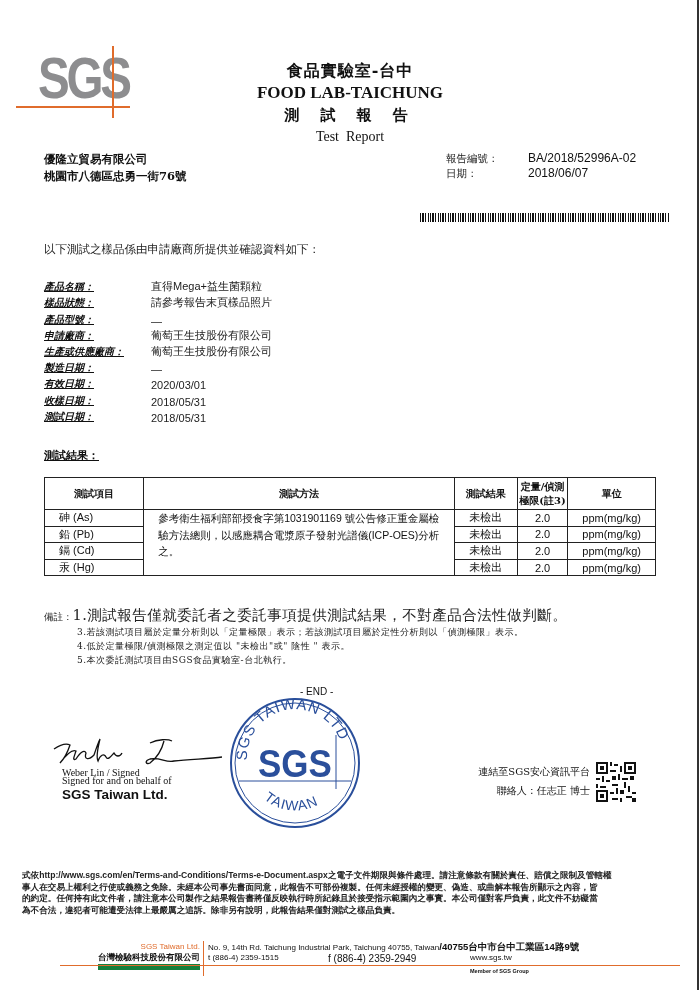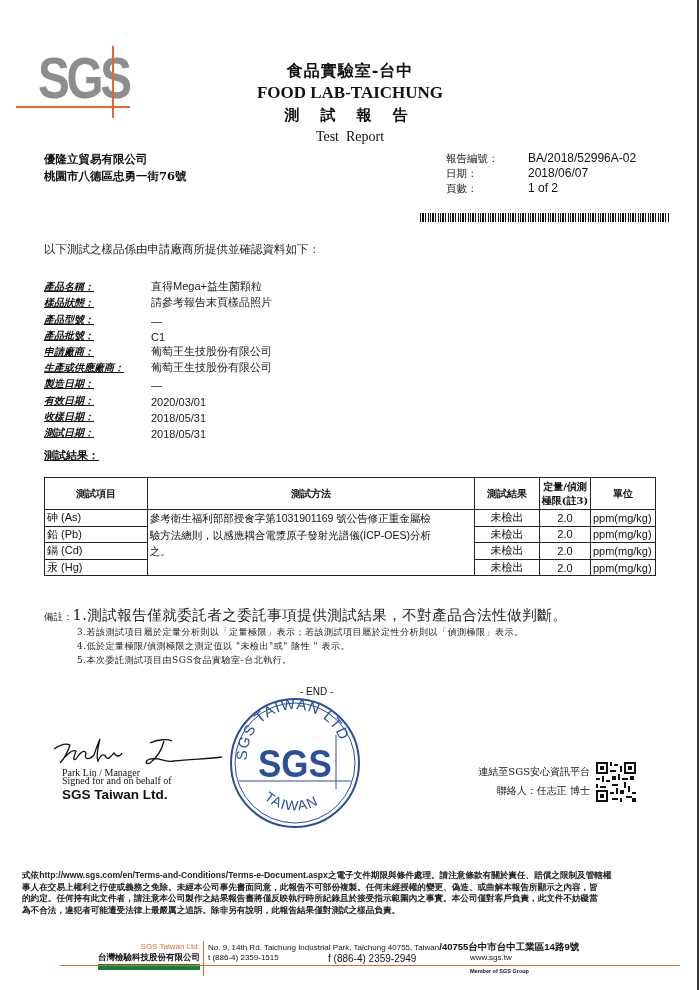--- a/index.html
+++ b/index.html
@@ -41,21 +41,21 @@
   .info-label { width: 107px; font-size: 10px; font-weight: bold; font-style: italic; }
   .info-label span { text-decoration: underline; }
   .info-val { font-family: "Liberation Sans", sans-serif; font-size: 11px; color: #222; }
 
   .results-title { left: 44px; top: 448px; font-size: 11px; font-weight: bold; text-decoration: underline; }
 
   
   .rtable { left: 44px; top: 477px; width: 612px; border-collapse: collapse; font-family: "Liberation Sans", sans-serif; font-size: 11px; }
   .rtable th, .rtable td { border: 1px solid #222; }
   .rtable th { font-family: "DejaVu Serif", serif; font-size: 10px; font-weight: bold; height: 32px; text-align: center; line-height: 14px; }
-  .rtable td { height: 16.6px; padding: 0 2px; }
+  .rtable td { height: 16.6px; padding: 0 14px; }
   .col-item { width: 103px; }
   .col-method { width: 328px; }
   .col-result { width: 65px; }
   .col-limit { width: 51px; }
   .col-unit { width: 65px; }
   .td-method { vertical-align: top; line-height: 16.5px; font-size: 10.5px; }
   .td-center { text-align: center; }
 
   
   .notes { left: 44px; top: 606px; font-size: 9px; color: #222; }
@@ -120,45 +120,37 @@
 
 <div class="abs meta">
   <div class="meta-row">
     <span class="meta-label">報告編號：</span>
     <span class="meta-val">BA/2018/52996A-02</span>
   </div>
   <div class="meta-row">
     <span class="meta-label">日期：</span>
     <span class="meta-val">2018/06/07</span>
   </div>
-  <div class="meta-row">
-    <span class="meta-label">頁數：</span>
-    <span class="meta-val">1 of 2</span>
-  </div>
 </div>
 <div class="abs barcode"></div>
 
 <div class="abs intro">以下測試之樣品係由申請廠商所提供並確認資料如下：</div>
 
 <div class="abs info">
   <div class="info-row">
       <span class="info-label"><span>產品名稱：</span></span>
       <span class="info-val">直得Mega+益生菌顆粒</span>
     </div>
   <div class="info-row">
       <span class="info-label"><span>樣品狀態：</span></span>
       <span class="info-val">請參考報告末頁樣品照片</span>
     </div>
   <div class="info-row">
       <span class="info-label"><span>產品型號：</span></span>
       <span class="info-val">—</span>
-    </div>
-  <div class="info-row">
-      <span class="info-label"><span>產品批號：</span></span>
-      <span class="info-val">C1</span>
     </div>
   <div class="info-row">
       <span class="info-label"><span>申請廠商：</span></span>
       <span class="info-val">葡萄王生技股份有限公司</span>
     </div>
   <div class="info-row">
       <span class="info-label"><span>生產或供應廠商：</span></span>
       <span class="info-val">葡萄王生技股份有限公司</span>
     </div>
   <div class="info-row">
@@ -236,21 +228,21 @@
   <div class="note-row">4.低於定量極限/偵測極限之測定值以 "未檢出"或" 陰性 " 表示。</div>
   <div class="note-row">5.本次委託測試項目由SGS食品實驗室-台北執行。</div>
 </div>
 <div class="abs end">- END -</div>
 
 <div class="abs sig">
   <svg width="175" height="36" viewBox="0 0 175 36">
     <path d="M4 14 C10 10 16 8 20 10 C18 16 14 24 10 28 C16 20 22 14 26 16 C24 22 22 26 26 24 C30 18 34 14 36 18 C34 24 38 26 44 20 C46 14 48 8 50 4 C48 12 46 22 48 26 C50 20 54 18 56 22 C58 26 62 20 64 18 C66 22 70 22 72 18" fill="none" stroke="#111" stroke-width="1.3"></path>
     <path d="M100 8 C108 4 118 4 122 6 M114 6 C112 14 108 22 100 28 C96 30 94 26 100 24 C110 22 116 28 124 26 C140 24 160 24 172 22" fill="none" stroke="#111" stroke-width="1.3"></path>
   </svg>
-  <div class="sig-name">Park Lin / Manager</div>
+  <div class="sig-name">Weber Lin / Signed</div>
   <div class="sig-name">Signed for and on behalf of</div>
   <div class="sig-company">SGS Taiwan Ltd.</div>
 </div>
 
 <div class="abs stamp">
   <svg width="140" height="140" viewBox="0 0 140 140">
     <defs>
       <path id="topArc" d="M 24 78 A 48 48 0 1 1 116 78"></path>
       <path id="botArc" d="M 30 96 A 48 48 0 0 0 110 96"></path>
     </defs>

